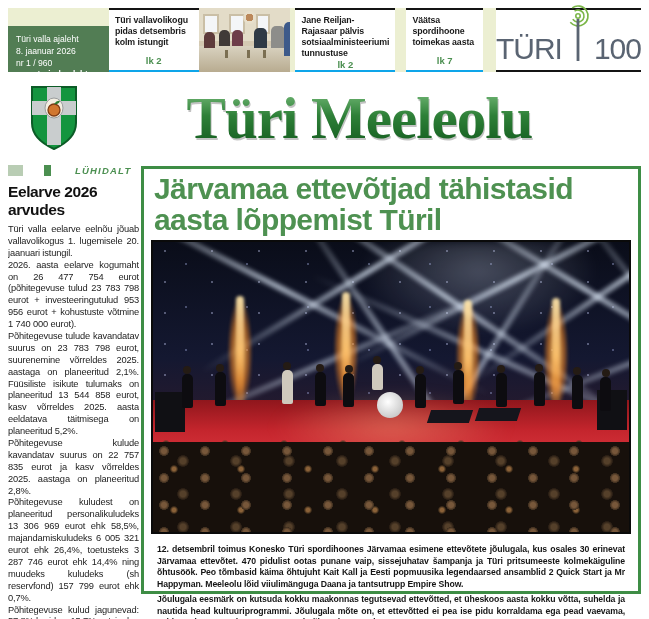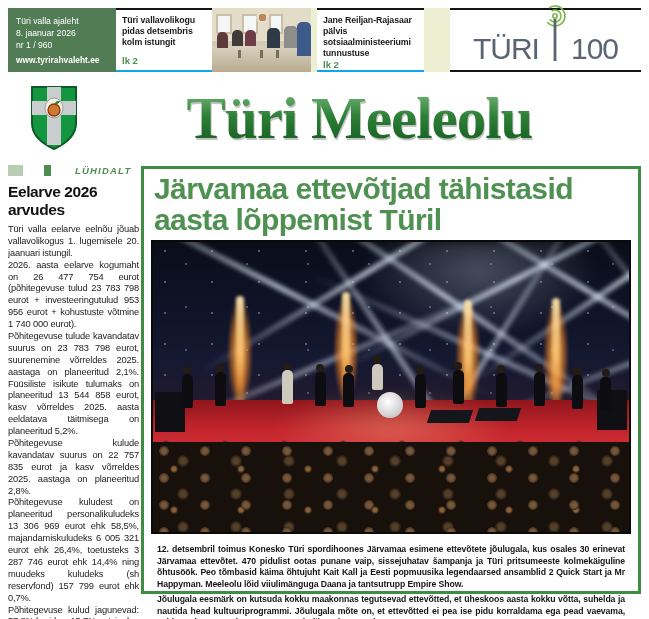--- a/index.html
+++ b/index.html
@@ -4,27 +4,27 @@
 <style>
   * { margin:0; padding:0; box-sizing:border-box; }
   html,body { background:#fff; }
   .page { position:relative; width:649px; height:619px; overflow:hidden; background:#fff;
           font-family:"Liberation Sans", sans-serif; color:#1a1a1a; }
 
   
   .header-strip { position:absolute; left:8px; top:8px; width:633px; height:64px;
                   background:#ecefd2; display:flex; align-items:stretch; }
   .info-box { width:108px; background:#527d54; color:#fff; padding:7px 8px 5px;
-              font-size:8.6px; line-height:1.4; display:flex; flex-direction:column; }
+              font-size:8.6px; line-height:1.4; display:flex; flex-direction:column;margin-top:18px; }
   .info-box .web { margin-top:auto; font-weight:bold; font-size:8.4px; }
   .teaser { background:#fff; border-top:2px solid #141414; border-bottom:2px solid #0ea5e9;
             padding:5px 6px 4px; display:flex; flex-direction:column; }
   .t1 { width:96px; } .t2 { width:107px; } .t3 { width:82px; }
   .t-title { font-weight:bold; font-size:8.8px; line-height:1.25; letter-spacing:-0.1px; }
-  .t-page { margin-top:auto; color:#4b8f50; font-weight:bold; font-size:9.5px; }
+  .t-page { margin-top:auto; color:#4b8f50; font-weight:bold; font-size:9.5px;text-align:center; }
   .gap1 { width:6px; } .gap2 { width:12px; } .gap3 { width:14px; }
 
   
   .photo-cell { position:relative; width:99px; overflow:hidden;
                 background:linear-gradient(180deg,#e3dcc8 0 52%,#d4c9b2 52% 68%,#c3b59c 68% 100%); }
   .win { position:absolute; top:6px; width:16px; height:20px; background:#f4f6f8; border:2px solid #cabfa6; }
   .w1{left:4px;} .w2{left:30px;} .w3{left:57px; width:14px;}
   .emblem { position:absolute; top:3px; left:44px; width:13px; height:13px; border-radius:50%;
             background:radial-gradient(circle,#b77f4e 0 40%,#e8e0cc 41% 100%); opacity:.9; }
   .tbl { position:absolute; left:0; right:0; bottom:0; height:26px;
@@ -161,20 +161,24 @@
 
     <div class="gap1"></div>
 
     <div class="teaser t2">
       <div class="t-title">Jane Reiljan-Rajasaar pälvis sotsiaalministeeriumi tunnustuse</div>
       <div class="t-page">lk 2</div>
     </div>
 
     <div class="gap2"></div>
 
+    <div class="teaser t3">
+      <div class="t-title">Väätsa spordihoone toimekas aasta</div>
+      <div class="t-page">lk 7</div>
+    </div>
 
     <div class="gap3"></div>
 
     <div class="logo-cell">
       <span class="logo-text">TÜRI</span>
       <svg class="logo-mast" width="30" height="58" viewBox="0 0 30 58">
         <circle cx="15" cy="13" r="2.2" fill="none" stroke="#7ab648" stroke-width="1.6"></circle>
         <circle cx="15" cy="13" r="6" fill="none" stroke="#7ab648" stroke-width="1.6" stroke-dasharray="28 10" transform="rotate(-125 15 13)"></circle>
         <circle cx="15" cy="13" r="10" fill="none" stroke="#7ab648" stroke-width="1.6" stroke-dasharray="46 18" transform="rotate(-125 15 13)"></circle>
         <rect x="13.6" y="16" width="2.8" height="42" fill="#5a6472"></rect>

